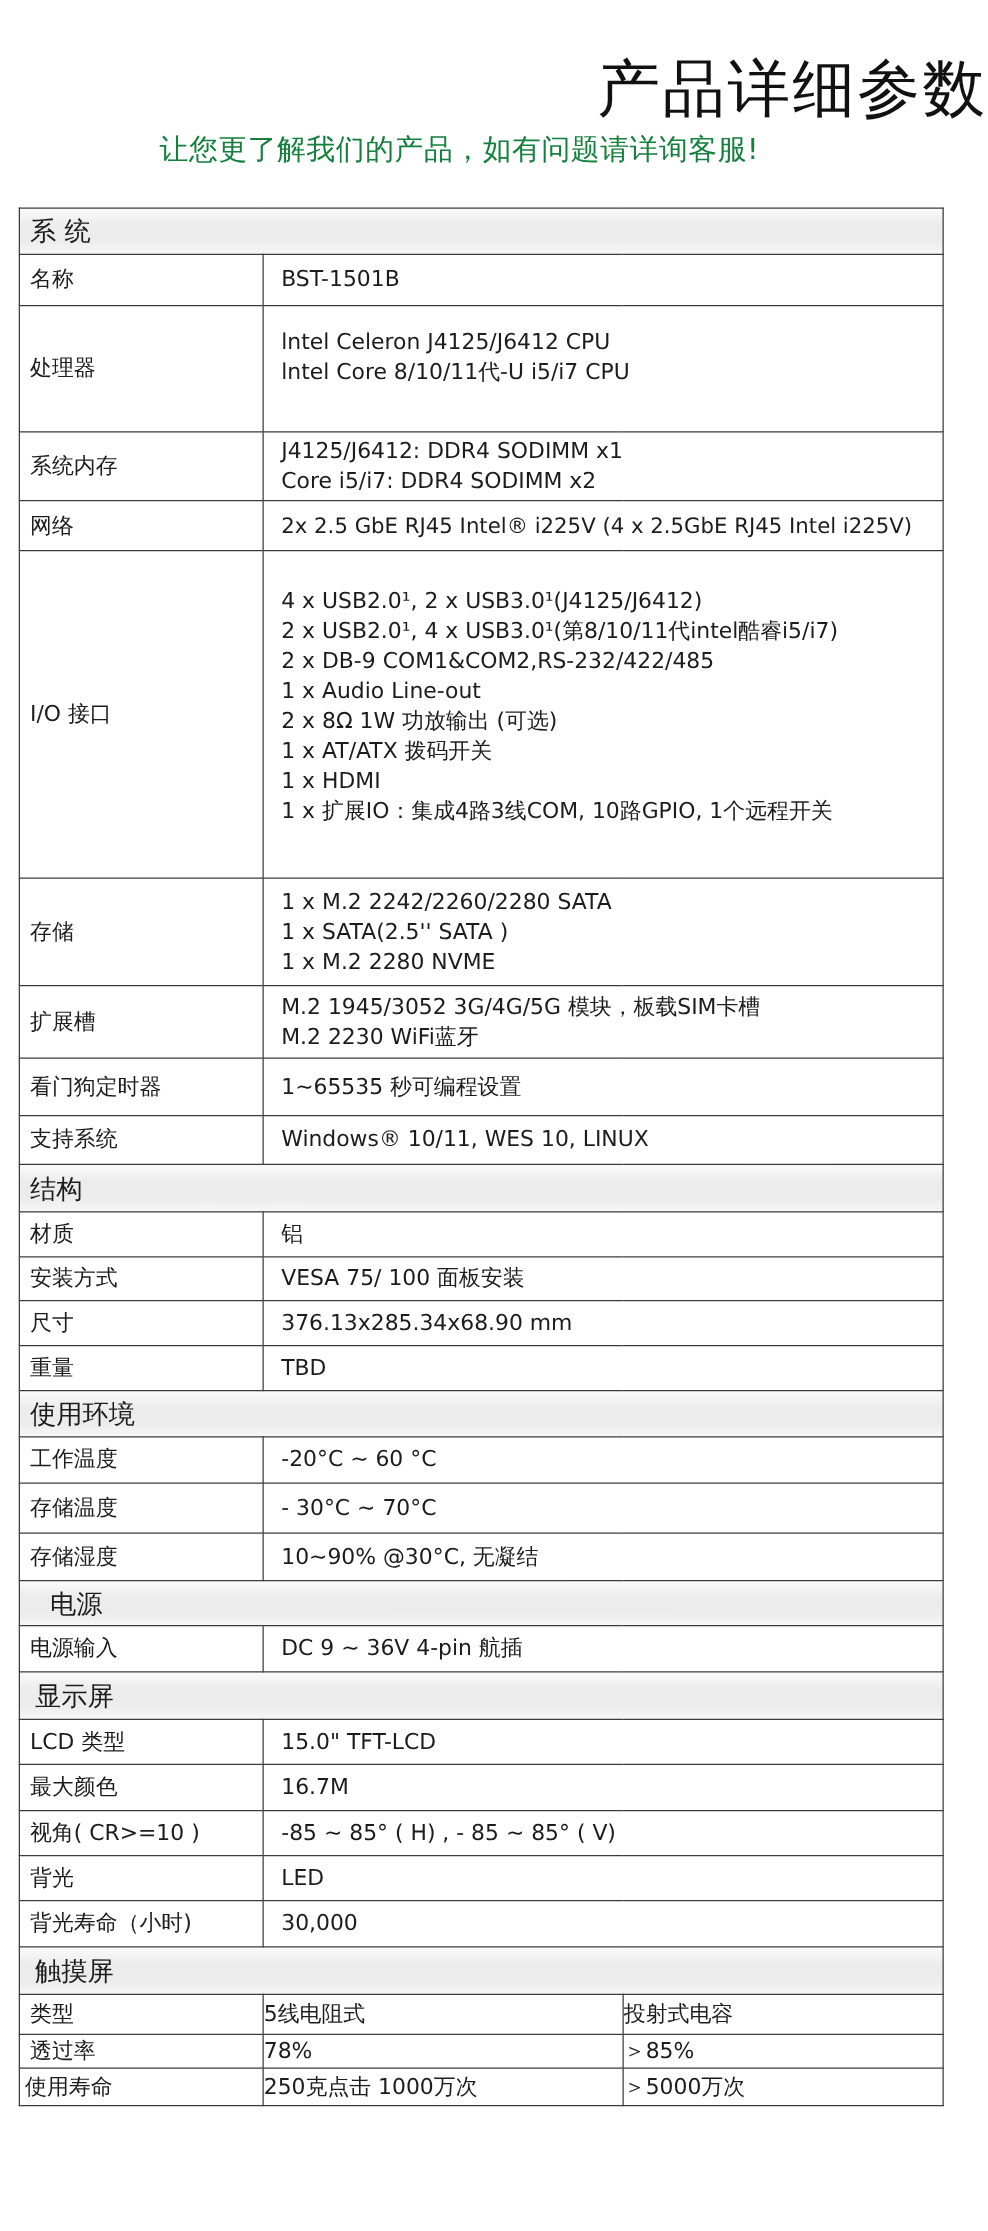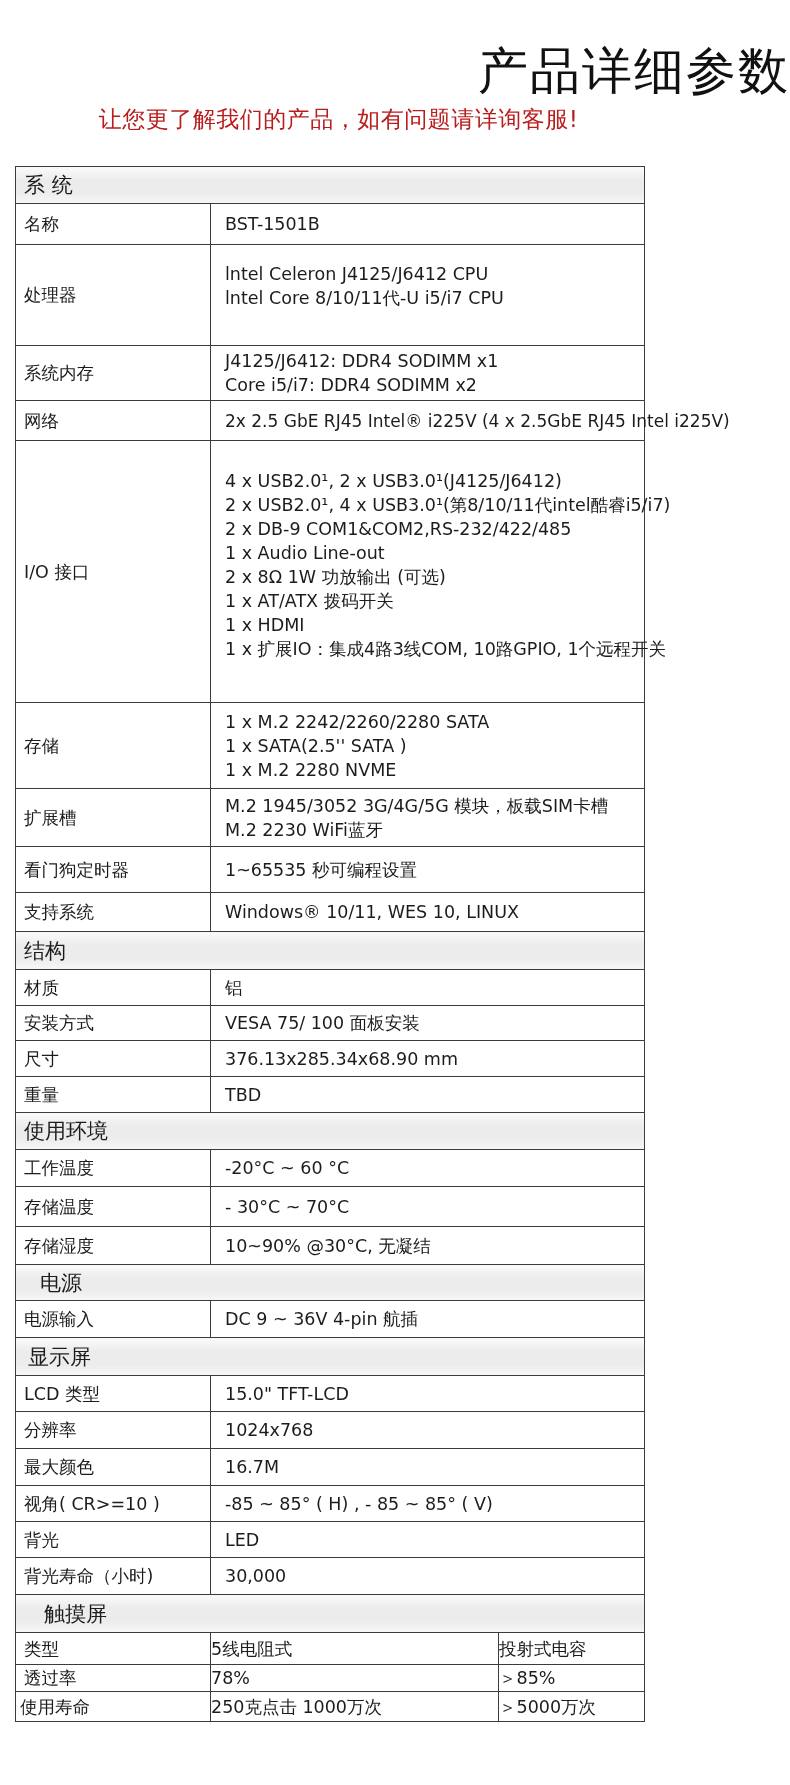--- a/index.html
+++ b/index.html
@@ -1,22 +1,22 @@
 <!DOCTYPE html>
 <html><head>
 <meta charset="utf-8">
 <style>
   html, body { margin: 0; padding: 0; background: #ffffff; }
   body { width: 790px; height: 1785px; position: relative; overflow: hidden;
          font-family: "DejaVu Sans", "Liberation Sans", sans-serif; color: #1a1a1a; }
   .title { position: absolute; left: 0; width: 790px; top: 38px; text-align: right;
            font-size: 50px; font-weight: 400; letter-spacing: 2px; color: #111; }
   .subtitle { position: absolute; left: 0; width: 677px; top: 104px; text-align: center;
-              font-size: 23px; color: #b91c1c; letter-spacing: 0.5px; }
-  .spec { position: absolute; left: 15px; top: 166px; width: 630px;
+              font-size: 23px; color: #15803d; letter-spacing: 0.5px; padding-left: 29px; }
+  .spec { position: absolute; left: 15px; top: 166px; width: 740px;
           border-collapse: collapse; table-layout: fixed; }
   .spec td { border: 1.5px solid #3c3c3c; padding: 0 8px 0 8px; font-size: 17.5px;
              line-height: 24px; vertical-align: middle; color: #1c1c1c; }
   .spec td.label { width: 178px; padding-left: 8px; }
   .spec td.value { padding-left: 14px; }
   .spec tr.section td { background: linear-gradient(#fafafa, #ececec 35%, #ececec 70%, #f7f7f7);
                         font-size: 21px; padding-left: 8px; }
   .spec td.center { text-align: left; padding-left: 0; padding-right: 0; }
   .line { display: block; white-space: nowrap; }
 </style>
@@ -167,26 +167,20 @@
     <tr class="section" style="height:38px">
       <td colspan="3" style="padding-left:12px">显示屏</td>
     </tr>
     <tr style="height:36px">
       <td class="label">LCD 类型</td>
       <td class="value" colspan="2">
         <span class="line">15.0" TFT-LCD</span>
       </td>
     </tr>
     <tr style="height:37px">
-      <td class="label">分辨率</td>
-      <td class="value" colspan="2">
-        <span class="line">1024x768</span>
-      </td>
-    </tr>
-    <tr style="height:37px">
       <td class="label">最大颜色</td>
       <td class="value" colspan="2">
         <span class="line">16.7M</span>
       </td>
     </tr>
     <tr style="height:36px">
       <td class="label">视角( CR&gt;=10 )</td>
       <td class="value" colspan="2">
         <span class="line">-85 ~ 85° ( H) , - 85 ~ 85° ( V)</span>
       </td>
@@ -198,21 +192,21 @@
       </td>
     </tr>
     <tr style="height:37px">
       <td class="label">背光寿命（小时)</td>
       <td class="value" colspan="2">
         <span class="line">30,000</span>
       </td>
     </tr>
 
     <tr class="section" style="height:38px">
-      <td colspan="3" style="padding-left:28px">触摸屏</td>
+      <td colspan="3" style="padding-left:12px">触摸屏</td>
     </tr>
     <tr style="height:32px">
       <td class="label">类型</td>
       <td class="center">5线电阻式</td>
       <td class="center">投射式电容</td>
     </tr>
     <tr style="height:27px">
       <td class="label">透过率</td>
       <td class="center">78%</td>
       <td class="center">＞85%</td>

